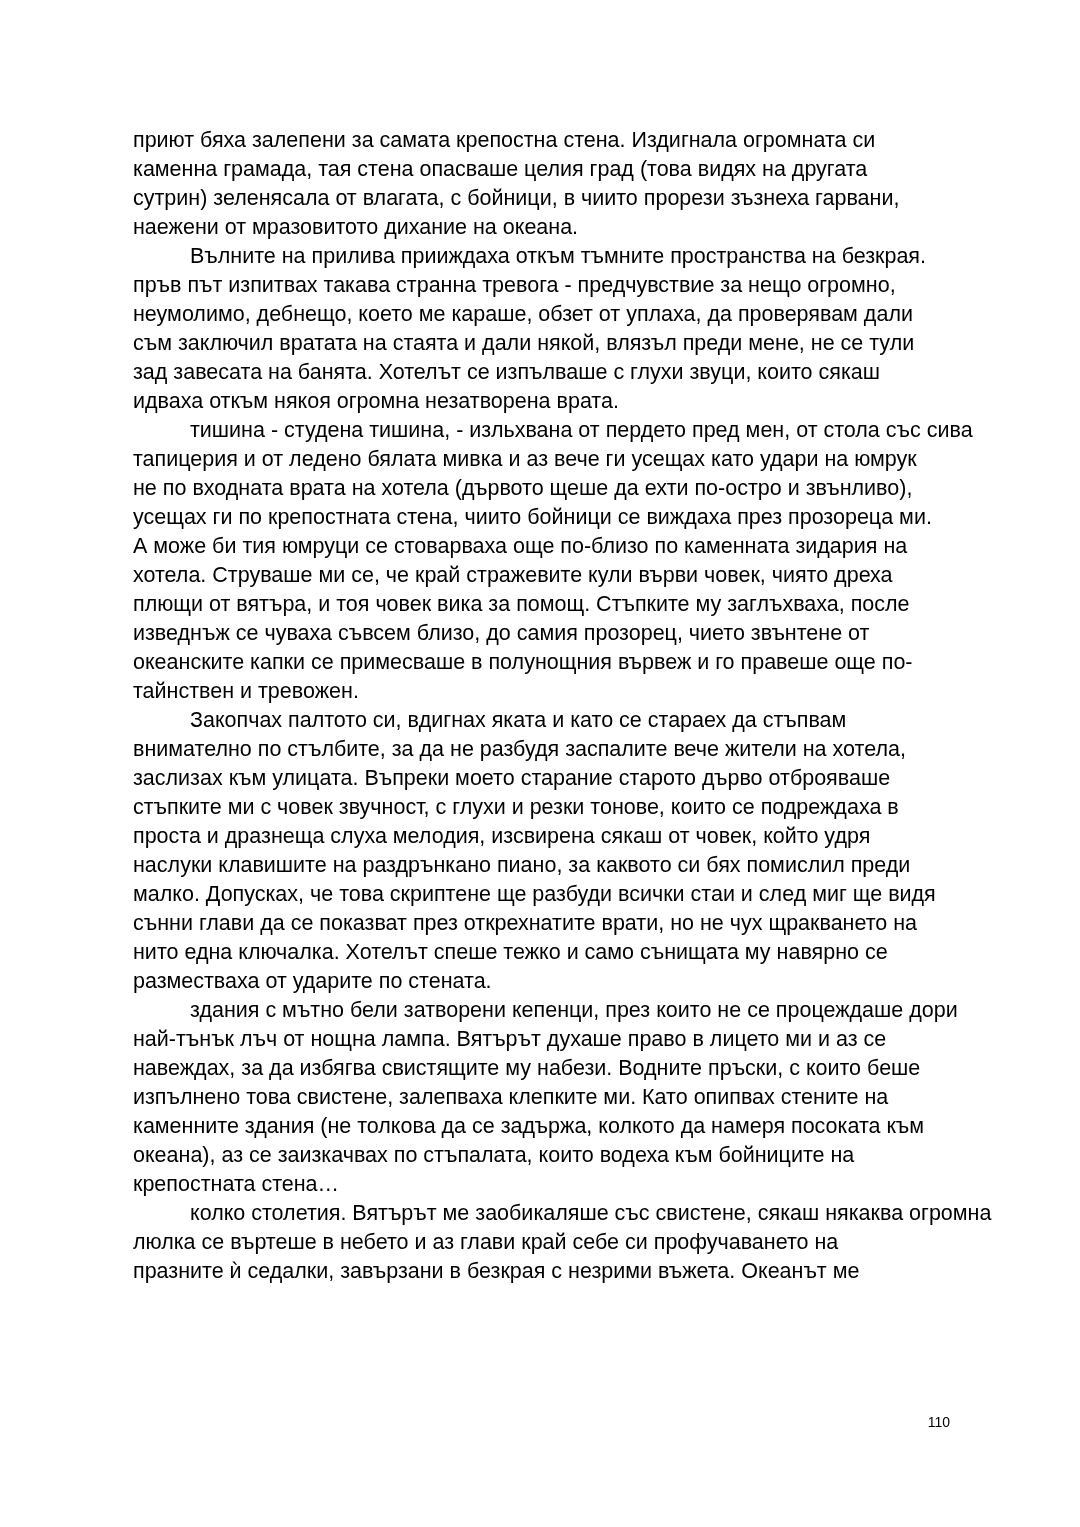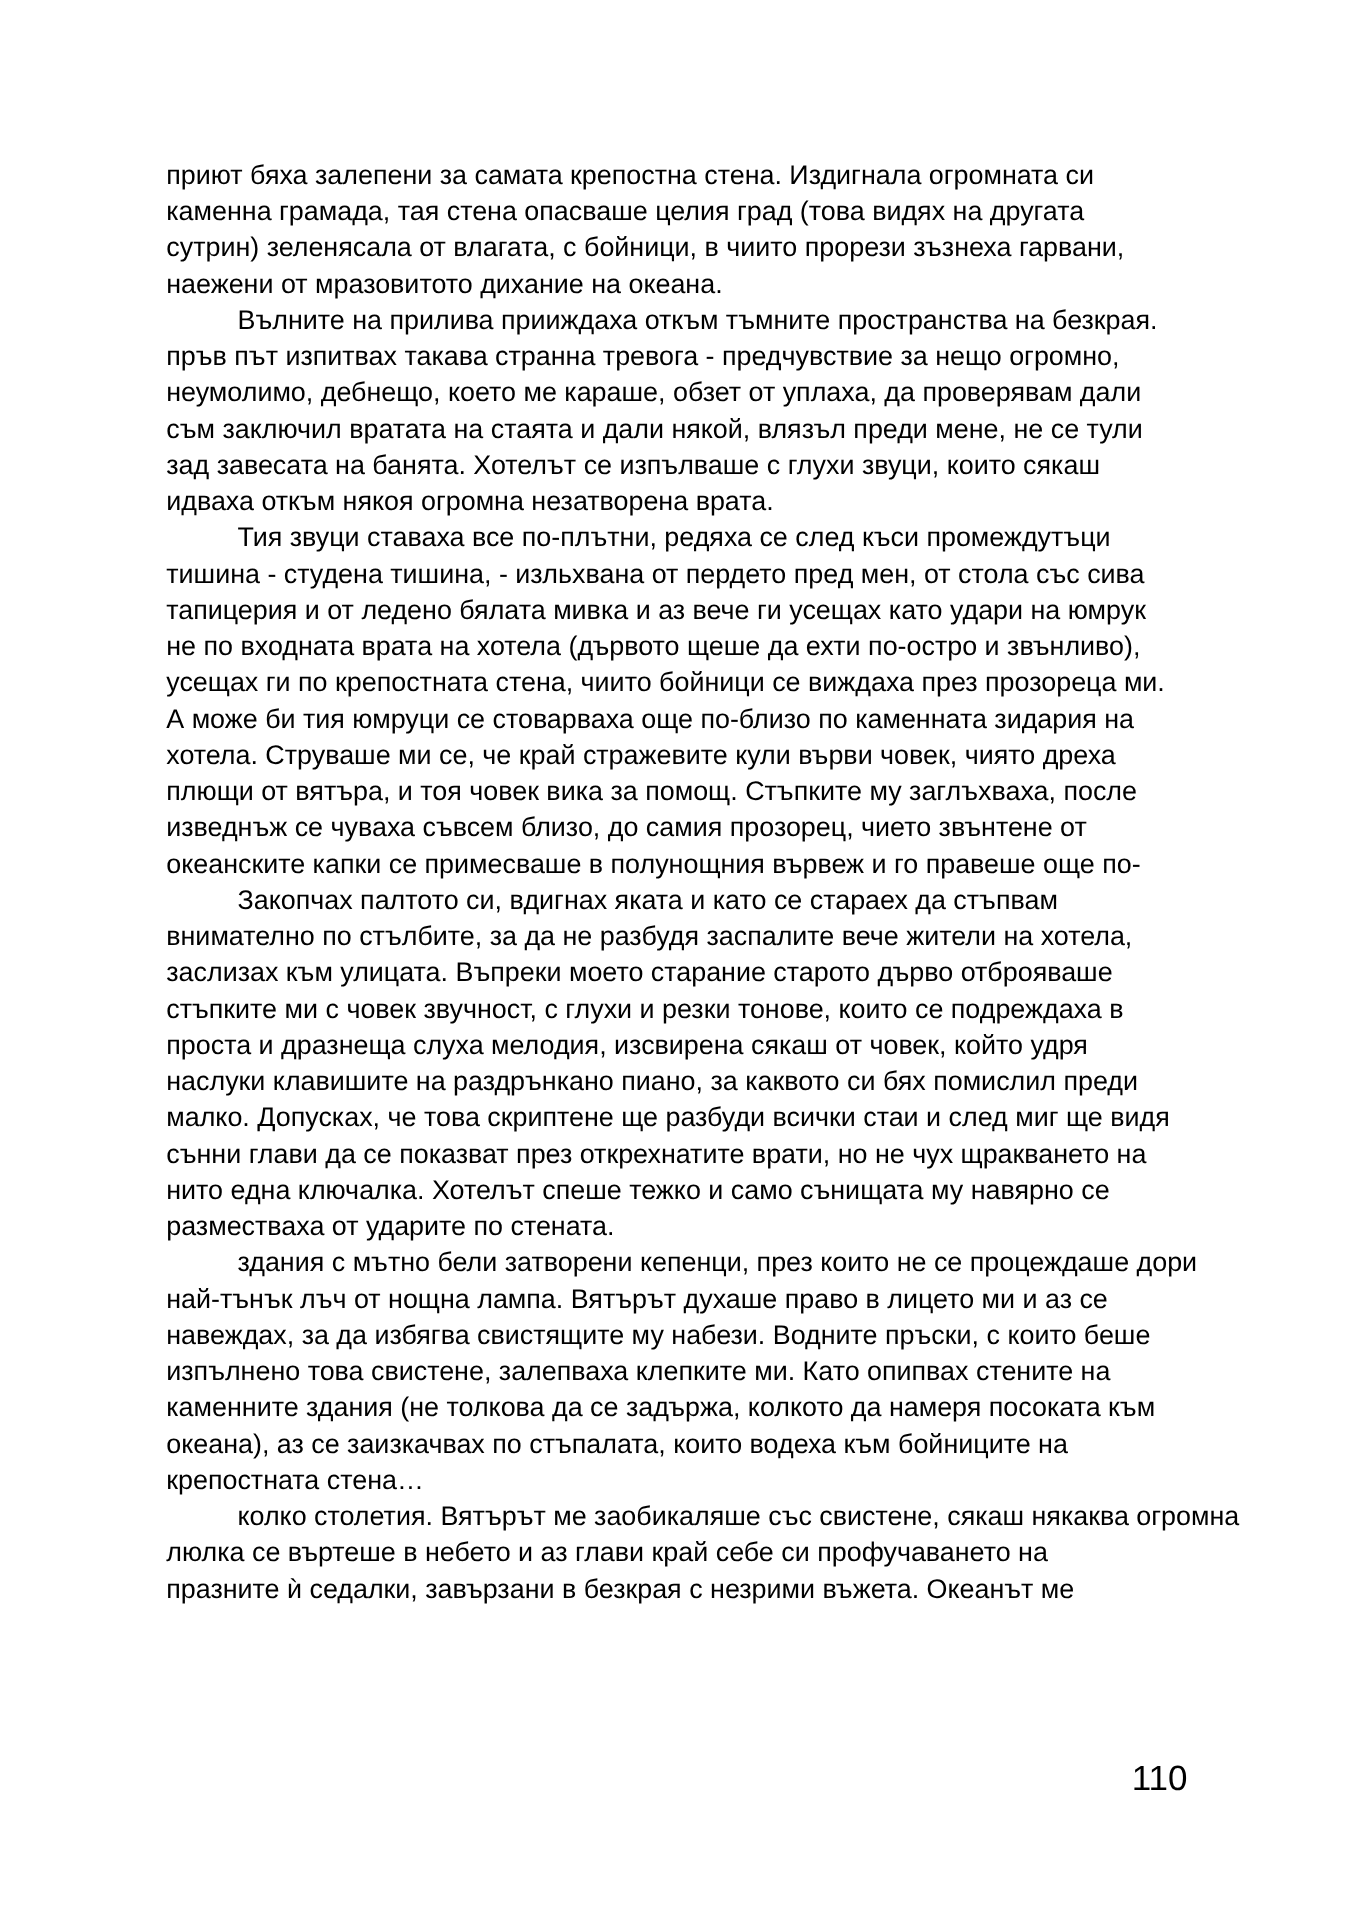--- a/index.html
+++ b/index.html
@@ -31,21 +31,21 @@
   }
   .indent-first .line:first-child {
     text-indent: 57px;
   }
   .page-footer {
     position: absolute;
     left: 133px;
     top: 1408px;
     width: 817px;
     text-align: right;
-    font-size: 28px;
+    font-size: 14px;
     line-height: 29px;
   }
 </style>
 </head>
 <body>
 
 <div class="page">
   <div class="text-block">
     <div class="para">
         <div class="line">приют бяха залепени за самата крепостна стена. Издигнала огромната си</div>
@@ -55,30 +55,30 @@
       </div>
     <div class="para indent-first">
         <div class="line">Вълните на прилива прииждаха откъм тъмните пространства на безкрая.</div>
         <div class="line">пръв път изпитвах такава странна тревога - предчувствие за нещо огромно,</div>
         <div class="line">неумолимо, дебнещо, което ме караше, обзет от уплаха, да проверявам дали</div>
         <div class="line">съм заключил вратата на стаята и дали някой, влязъл преди мене, не се тули</div>
         <div class="line">зад завесата на банята. Хотелът се изпълваше с глухи звуци, които сякаш</div>
         <div class="line">идваха откъм някоя огромна незатворена врата.</div>
       </div>
     <div class="para indent-first">
-        <div class="line">Тия звуци ставаха все по-плътни, редяха се след къси промеждутъци</div>
         <div class="line">тишина - студена тишина, - изльхвана от пердето пред мен, от стола със сива</div>
         <div class="line">тапицерия и от ледено бялата мивка и аз вече ги усещах като удари на юмрук</div>
         <div class="line">не по входната врата на хотела (дървото щеше да ехти по-остро и звънливо),</div>
         <div class="line">усещах ги по крепостната стена, чиито бойници се виждаха през прозореца ми.</div>
         <div class="line">А може би тия юмруци се стоварваха още по-близо по каменната зидария на</div>
         <div class="line">хотела. Струваше ми се, че край стражевите кули върви човек, чиято дреха</div>
         <div class="line">плющи от вятъра, и тоя човек вика за помощ. Стъпките му заглъхваха, после</div>
         <div class="line">изведнъж се чуваха съвсем близо, до самия прозорец, чието звънтене от</div>
         <div class="line">океанските капки се примесваше в полунощния вървеж и го правеше още по-</div>
+        <div class="line">тайнствен и тревожен.</div>
       </div>
     <div class="para indent-first">
         <div class="line">Закопчах палтото си, вдигнах яката и като се стараех да стъпвам</div>
         <div class="line">внимателно по стълбите, за да не разбудя заспалите вече жители на хотела,</div>
         <div class="line">заслизах към улицата. Въпреки моето старание старото дърво отброяваше</div>
         <div class="line">стъпките ми с човек звучност, с глухи и резки тонове, които се подреждаха в</div>
         <div class="line">проста и дразнеща слуха мелодия, изсвирена сякаш от човек, който удря</div>
         <div class="line">наслуки клавишите на раздрънкано пиано, за каквото си бях помислил преди</div>
         <div class="line">малко. Допусках, че това скриптене ще разбуди всички стаи и след миг ще видя</div>
         <div class="line">сънни глави да се показват през открехнатите врати, но не чух щракването на</div>

